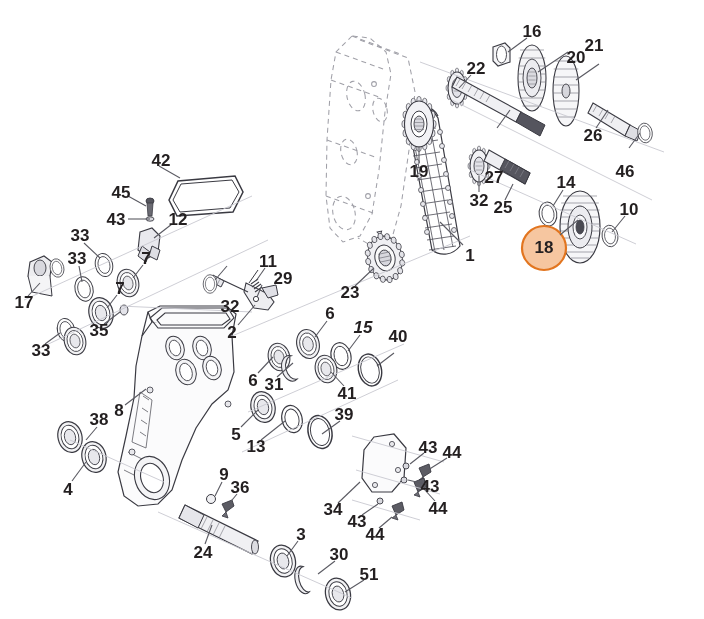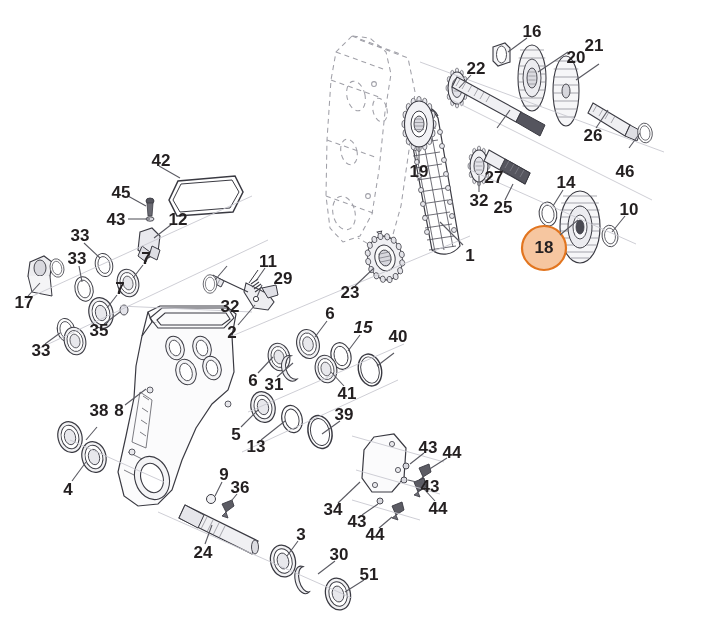--- a/index.html
+++ b/index.html
@@ -635,21 +635,21 @@
       <div class="callout-label" style="left: 339px; top: 554px; text-align: center;">30</div>
       <div class="callout-label" style="left: 274px; top: 384px;">31</div>
       <div class="callout-label" style="left: 230px; top: 259px; margin-top: 47px;">32</div>
       <div class="callout-label" style="left: 80px; top: 235px;">33</div>
       <div class="callout-label" style="left: 77px; top: 258px;">33</div>
       <div class="callout-label" style="left: 41px; top: 350px;">33</div>
       <div class="callout-label" style="left: 333px; top: 509px;">34</div>
       <div class="callout-label" style="left: 99px; top: 330px;">35</div>
       <div class="callout-label" style="left: 240px; top: 487px;">36</div>
       <div class="callout-label" style="left: 369px; top: 574px;">51</div>
-      <div class="callout-label" style="left: 99px; top: 410px;">38</div>
+      <div class="callout-label" style="left: 99px; top: 419px;">38</div>
       <div class="callout-label" style="left: 344px; top: 414px;">39</div>
       <div class="callout-label" style="left: 398px; top: 336px;">40</div>
       <div class="callout-label" style="left: 347px; top: 393px;">41</div>
       <div class="callout-label" style="left: 153px; top: 160px; margin-left: 8px;">42</div>
       <div class="callout-label" style="left: 116px; top: 219px;">43</div>
       <div class="callout-label" style="left: 428px; top: 447px;">43</div>
       <div class="callout-label" style="left: 430px; top: 486px;">43</div>
       <div class="callout-label" style="left: 357px; top: 521px;">43</div>
       <div class="callout-label" style="left: 452px; top: 452px;">44</div>
       <div class="callout-label" style="left: 438px; top: 508px;">44</div>

